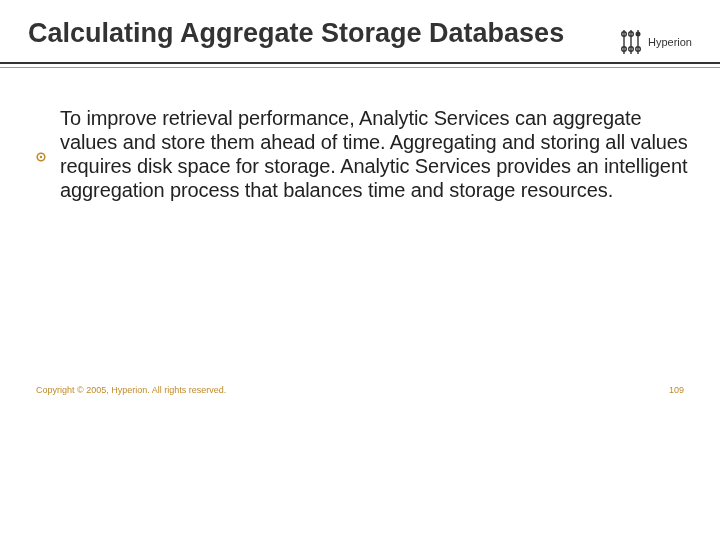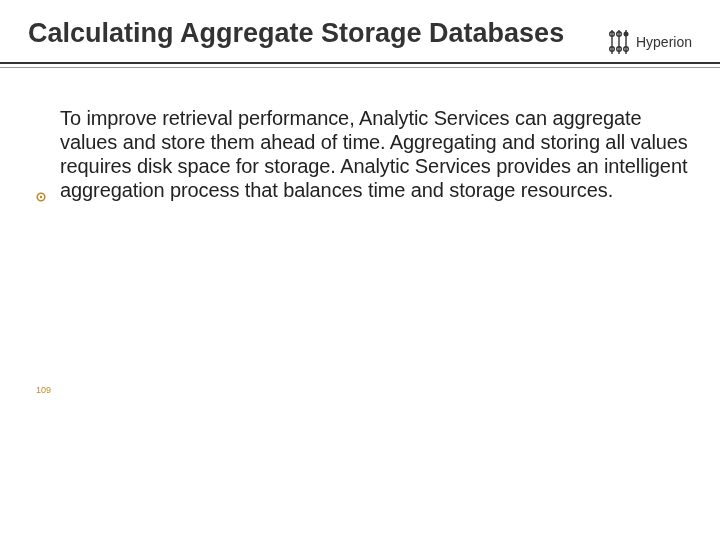--- a/index.html
+++ b/index.html
@@ -10,29 +10,29 @@
   }
   .header-row {
     display: flex; justify-content: space-between; align-items: flex-start;
     margin-bottom: 6px;
   }
   .title {
     font-size: 27px; font-weight: bold; color: #333; line-height: 1.15;
     max-width: 540px;
   }
   .logo-block { display: flex; align-items: center; gap: 6px; padding-top: 10px; }
-  .logo-text { font-size: 14px; color: #333; }
+  .logo-text { font-size: 11px; color: #333; }
   .rule-wrap { position: relative; height: 10px; margin-bottom: 34px; }
   .rule-thick {
     position: absolute; top: 0; left: -28px; width: 720px; height: 2px; background: #333;
   }
   .rule-thin {
     position: absolute; top: 5px; left: -28px; width: 720px; height: 1px; background: #999;
   }
-  .body-row { display: flex; align-items: flex-end; gap: 14px; padding-left: 8px; padding-right: 4px; }
+  .body-row { display: flex; align-items: center; gap: 14px; padding-left: 8px; padding-right: 4px; }
   .bullet-mark {
     flex: 0 0 auto; margin-top: 6px;
   }
   .body-text {
     font-size: 20px; color: #222; line-height: 1.2; letter-spacing: -0.1px;
   }
   .footer {
     position: absolute; left: 36px; right: 36px; bottom: 20px;
     display: flex; justify-content: space-between; align-items: flex-end;
     font-size: 9px; color: #c08a2a;
@@ -69,16 +69,17 @@
 
   <div class="body-row">
     <svg class="bullet-mark" width="10" height="10" viewBox="0 0 10 10" aria-hidden="true">
       <circle cx="5" cy="5" r="3.8" fill="none" stroke="#c08a2a" stroke-width="1.6"></circle>
       <circle cx="5" cy="5" r="1.2" fill="#c08a2a"></circle>
     </svg>
     <p class="body-text">To improve retrieval performance, Analytic Services can aggregate values and store them ahead of time. Aggregating and storing all values requires disk space for storage. Analytic Services provides an intelligent aggregation process that balances time and storage resources.</p>
   </div>
 
   <div class="footer">
+    <span>Copyright © 2005, Hyperion. All rights reserved.</span>
     <span class="pagenum">109</span>
   </div>
 
 </div>
 
 </body></html>

